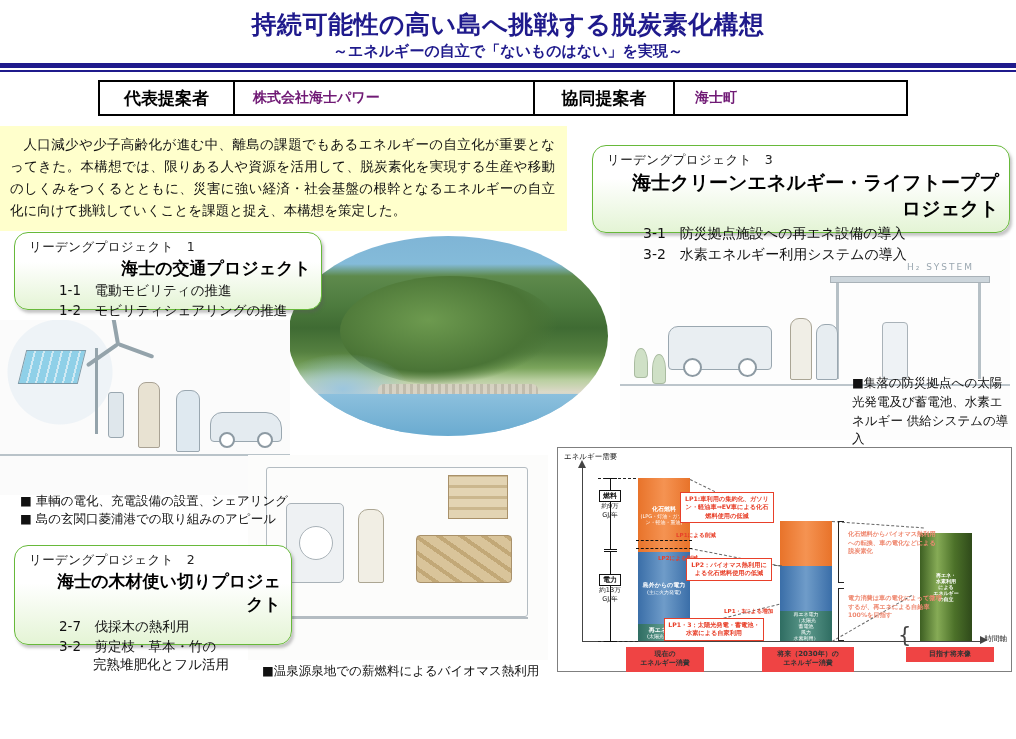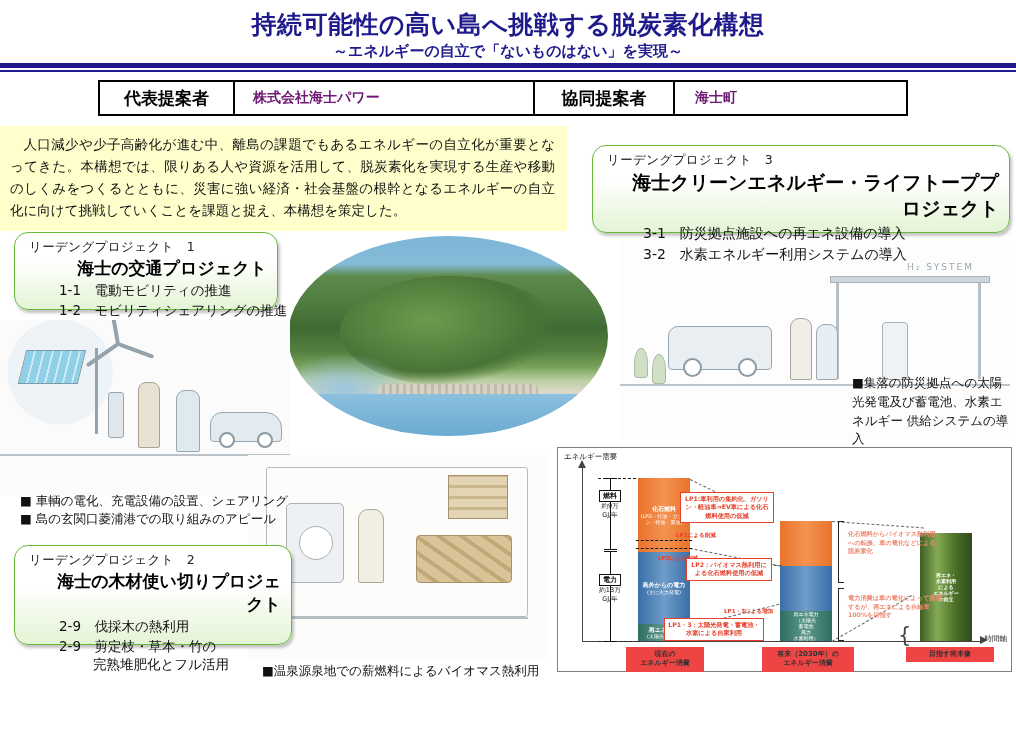--- a/index.html
+++ b/index.html
@@ -56,21 +56,21 @@
     border-radius:14px;
     background:linear-gradient(to bottom,#ffffff 0%,#ffffff 38%,#e4f4d5 100%);
     box-shadow:2px 3px 3px rgba(90,90,90,.35);
     padding:6px 10px 8px 14px;
   }
   .lp-kicker { font-size:12.5px; color:#222; letter-spacing:.4px; }
   .lp-title  { font-size:17px; font-weight:bold; color:#000; margin-top:1px; padding-left:12px;text-align:right; }
   .lp-item   { font-size:13.5px; color:#111; padding-left:30px; margin-top:2px; white-space:nowrap;}
   .lp-item.cont { padding-left:64px; margin-top:0; }
 
-  #lp1 { left:14px; top:232px; width:264px; height:78px; }
+  #lp1 { left:14px; top:232px; width:308px; height:78px; }
   #lp2 { left:14px; top:545px; width:278px; height:100px; }
   #lp3 { left:592px; top:145px; width:418px; height:88px; }
   #lp3 .lp-title { font-size:19px; padding-left:10px; }
   #lp3 .lp-item  { font-size:14px; padding-left:36px; margin-top:3px; }
 
   
   .bullets { position:absolute; color:#111; font-size:12.5px; line-height:1.45; }
   #bullets-left  { left:20px; top:492px; width:300px; }
   #bullets-right { left:852px; top:374px; width:160px; line-height:1.5; }
   #caption-biomass { position:absolute; left:262px; top:663px; font-size:12.5px; color:#111; }
@@ -306,22 +306,22 @@
 <div class="lp-box" id="lp1">
   <div class="lp-kicker">リーデングプロジェクト　1</div>
   <div class="lp-title">海士の交通プロジェクト</div>
   <div class="lp-item">1-1　電動モビリティの推進</div>
   <div class="lp-item">1-2　モビリティシェアリングの推進</div>
 </div>
 
 <div class="lp-box" id="lp2">
   <div class="lp-kicker">リーデングプロジェクト　2</div>
   <div class="lp-title">海士の木材使い切りプロジェクト</div>
-  <div class="lp-item">2-9　伐採木の熱利用</div>
-  <div class="lp-item">2-9　剪定枝・草本・竹の</div>
+  <div class="lp-item">2-7　伐採木の熱利用</div>
+  <div class="lp-item">3-2　剪定枝・草本・竹の</div>
   <div class="lp-item cont">完熟堆肥化とフル活用</div>
 </div>
 
 <div class="lp-box" id="lp3">
   <div class="lp-kicker">リーデングプロジェクト　3</div>
   <div class="lp-title">海士クリーンエネルギー・ライフトーププロジェクト</div>
   <div class="lp-item">3-1　防災拠点施設への再エネ設備の導入</div>
   <div class="lp-item">3-2　水素エネルギー利用システムの導入</div>
 </div>
 

